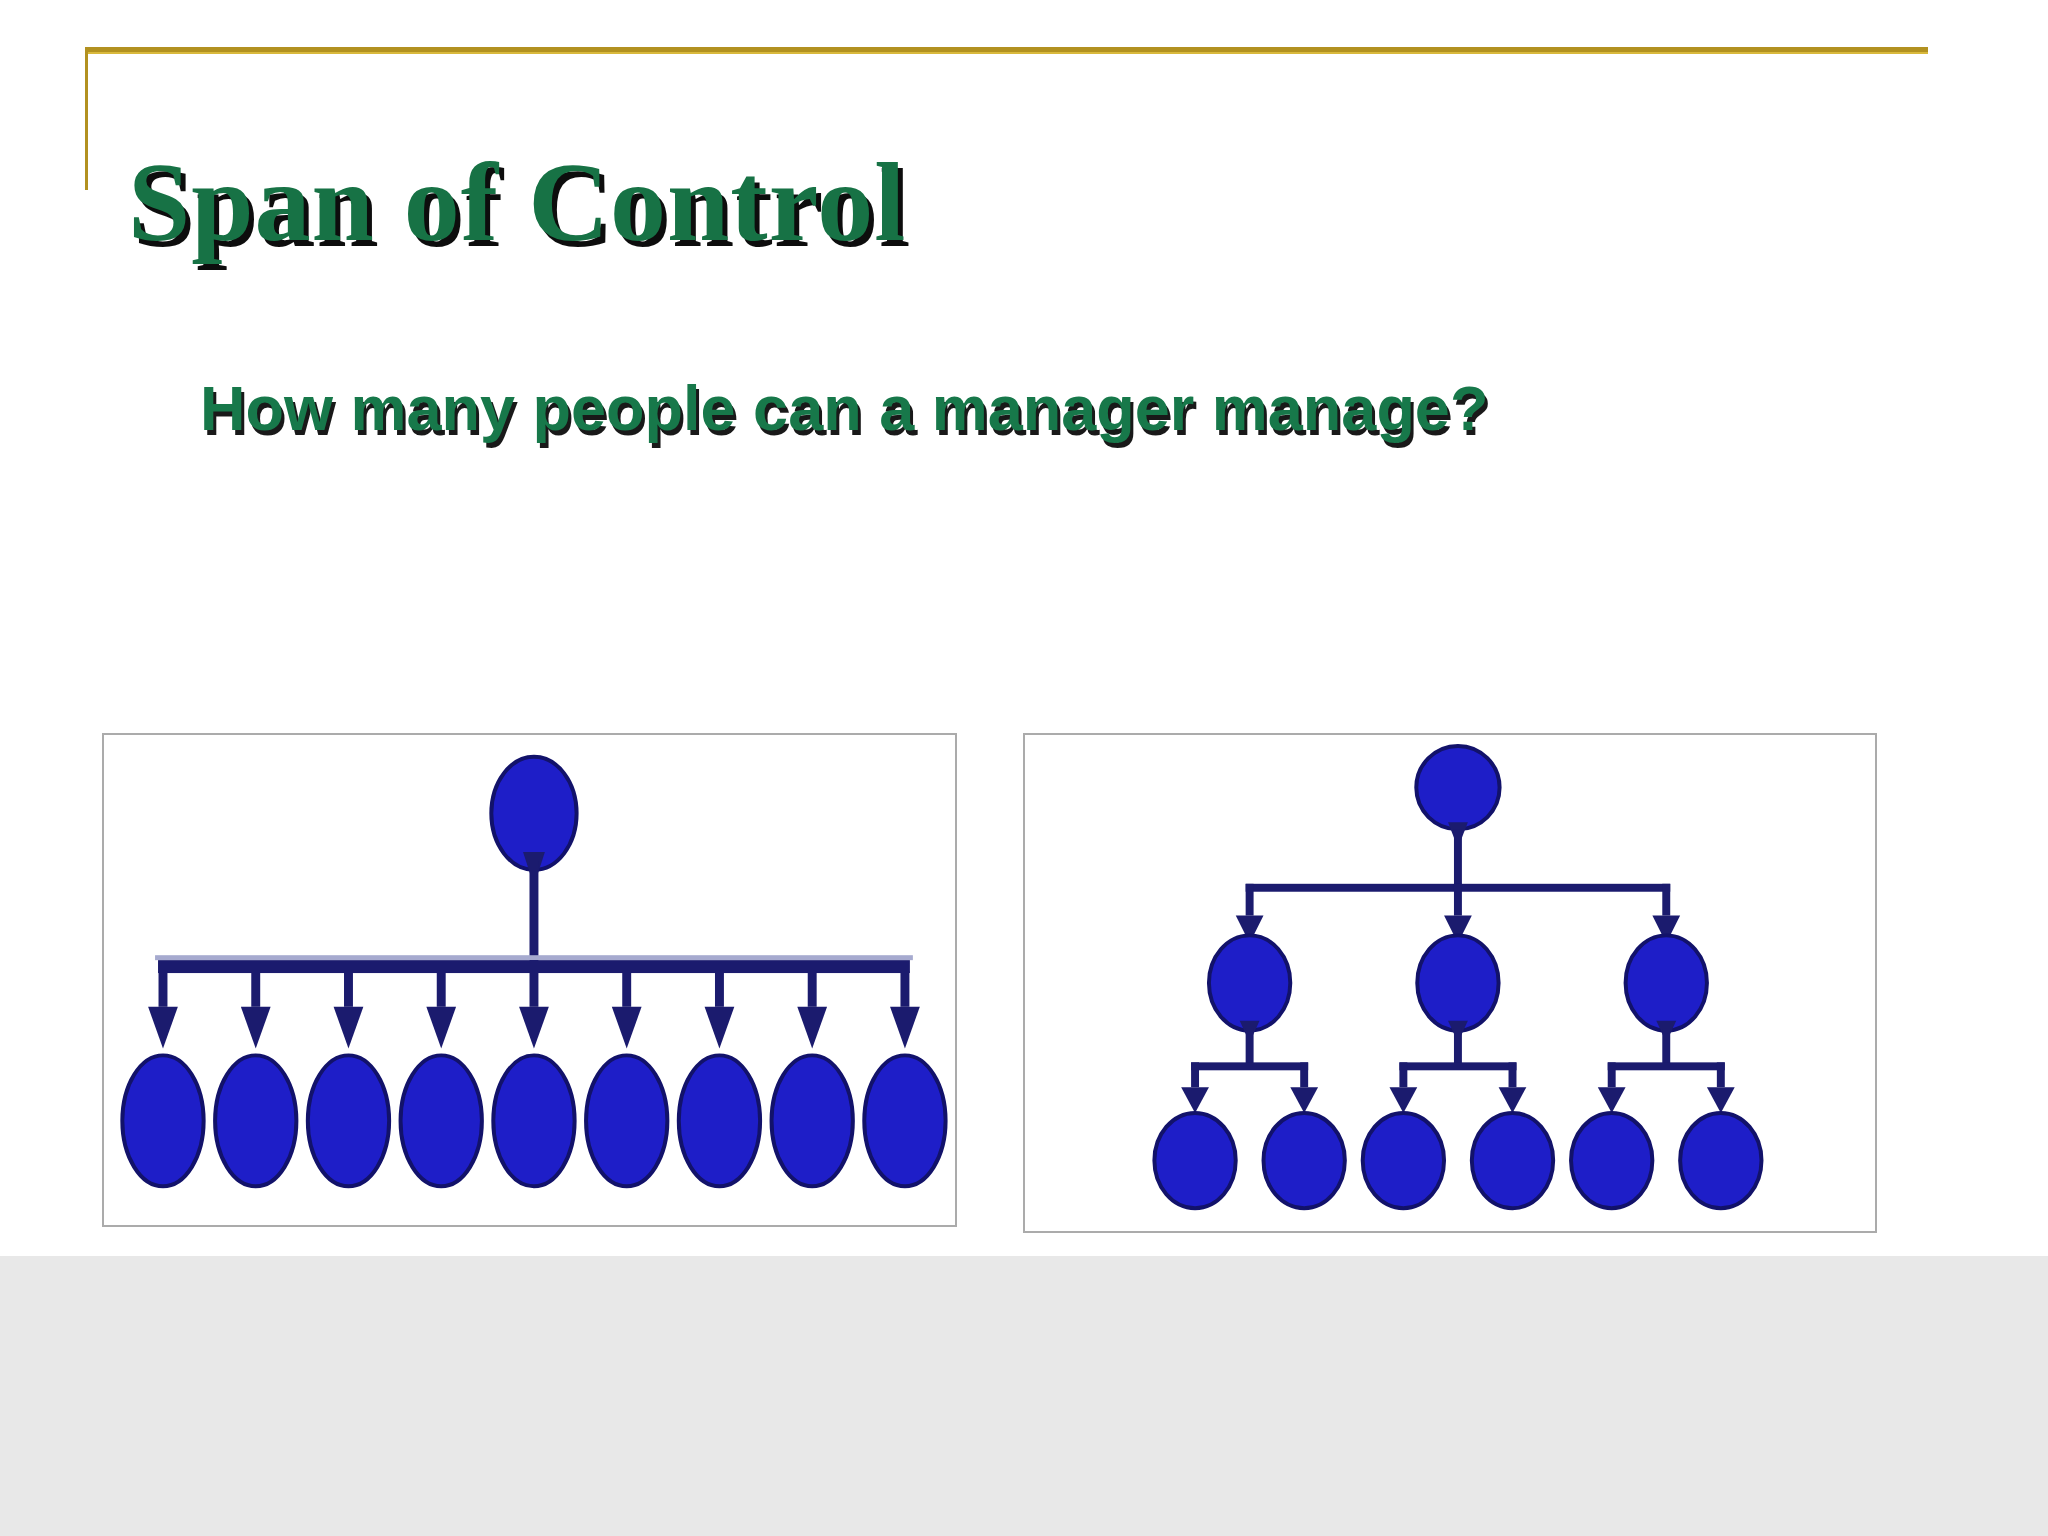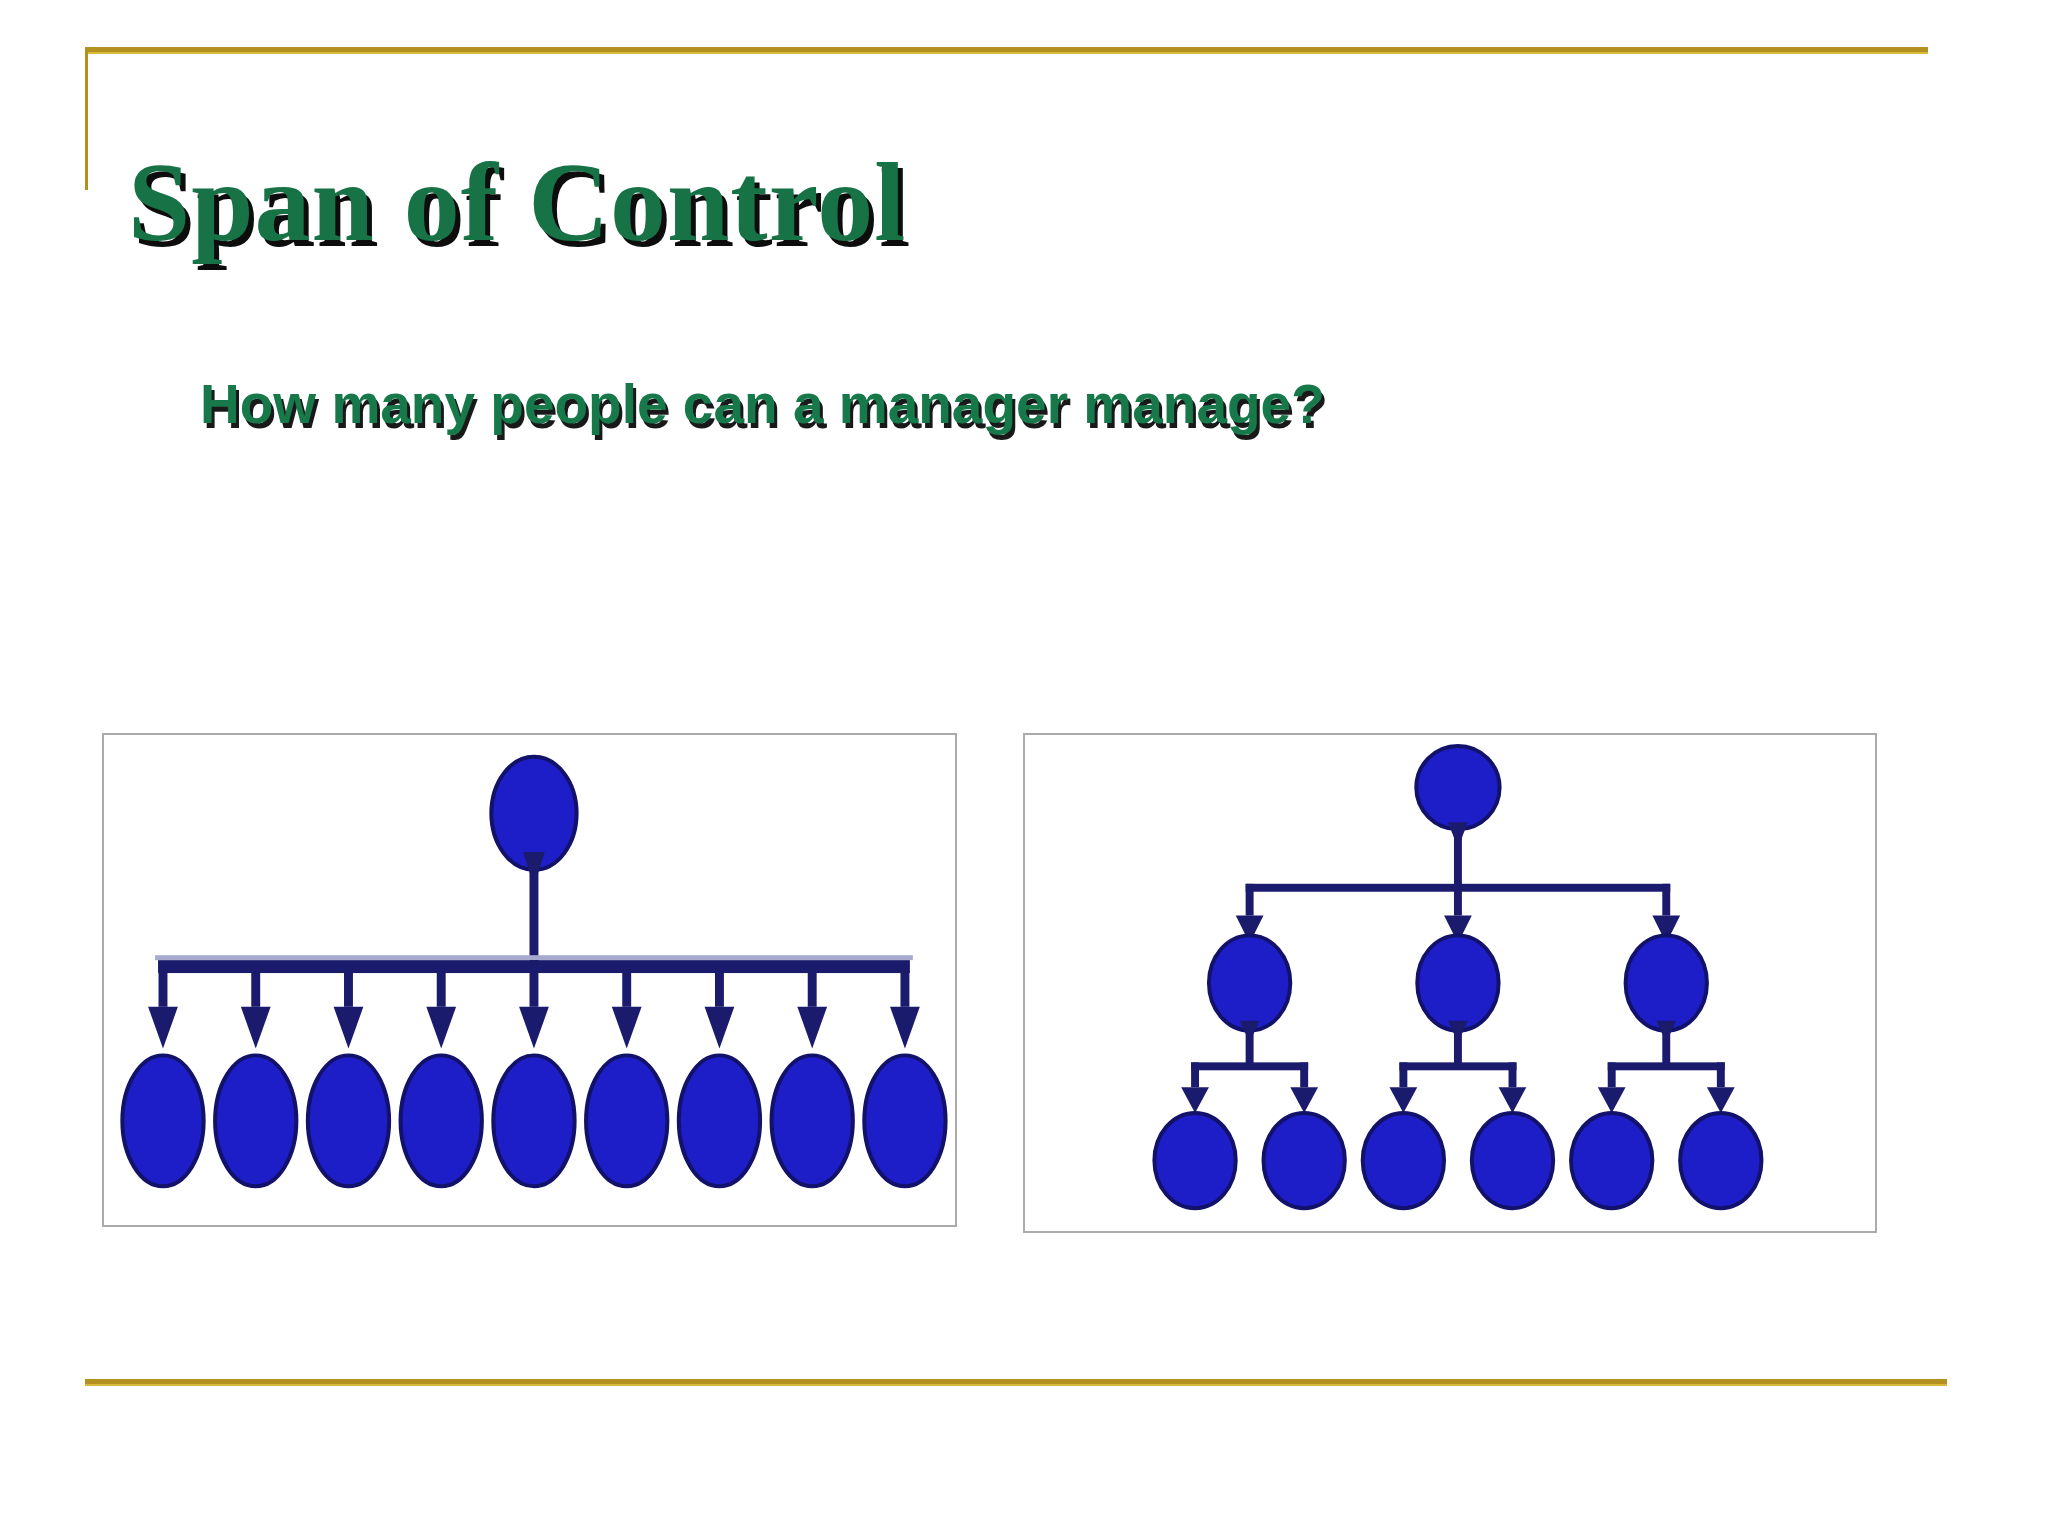--- a/index.html
+++ b/index.html
@@ -1,18 +1,18 @@
 <!DOCTYPE html>
 <html><head>
 <meta charset="utf-8">
 <style>
   html,body{margin:0;padding:0;background:#e8e8e8;}
   .slide{
     position:relative;
-    width:2048px;height:1536px;
+    width:2048px;height:1256px;
     background:var(--bg,#ffffff);
     overflow:hidden;
     font-family:"Liberation Sans",sans-serif;
   }
   .gold-line-top{
     position:absolute;left:85px;top:47px;width:1843px;height:5px;
     background:var(--gold,#B29120);
     border-bottom:2px solid var(--gold-light,#D9B93C);
   }
   .gold-line-left{
@@ -27,21 +27,21 @@
   .title{
     position:absolute;left:128px;top:138px;margin:0;
     font-family:"Liberation Serif",serif;
     font-size:112px;font-weight:700;letter-spacing:1px;
     color:var(--green-title,#177245);
     text-shadow:5px 6px 0 rgba(0,0,0,0.95);
     white-space:nowrap;
   }
   .subtitle{
     position:absolute;left:200px;top:372px;margin:0;
-    font-size:55px;font-weight:700;
+    font-size:63px;font-weight:700;
     color:var(--green-sub,#17784A);
     text-shadow:3px 5px 0 rgba(0,0,0,0.9);
     white-space:nowrap;
   }
   .diagram-box{
     position:absolute;background:#ffffff;
     border:2px solid var(--box-border,#ABABAB);
     box-sizing:border-box;
   }
   .diagram-box.left{left:102px;top:733px;width:855px;height:494px;}

